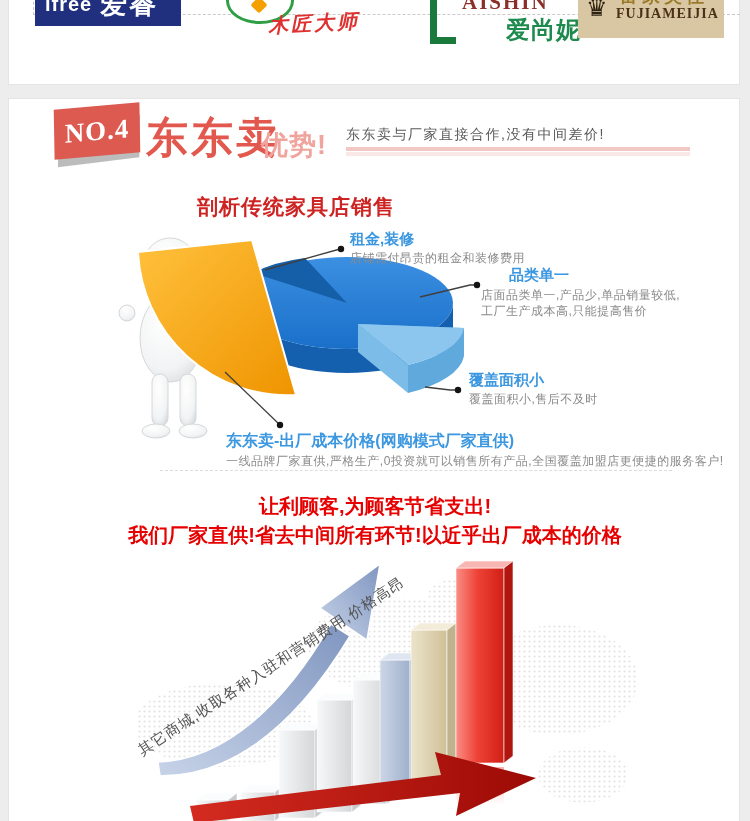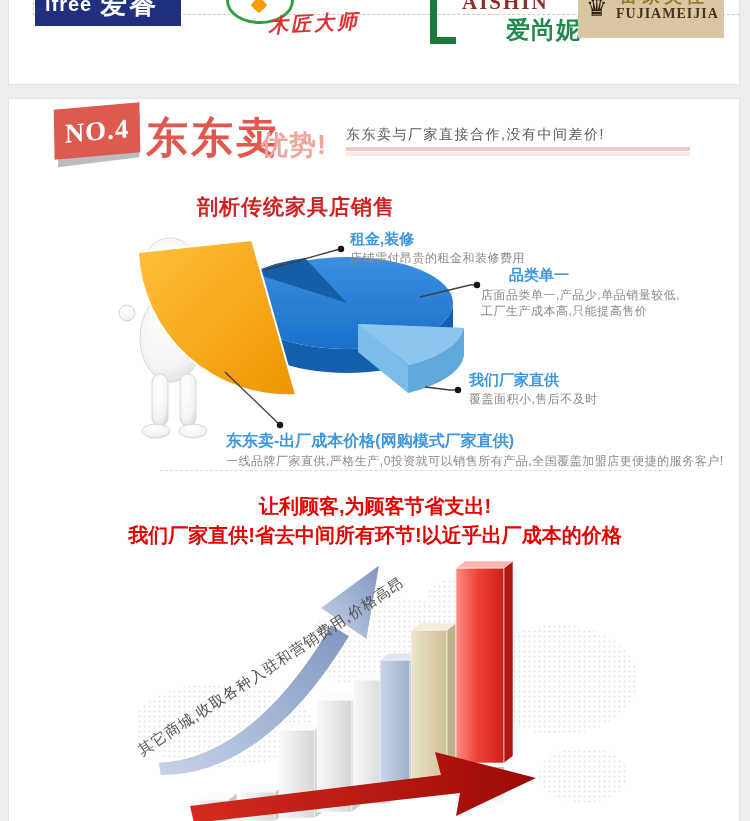--- a/index.html
+++ b/index.html
@@ -133,21 +133,21 @@
     </g>
   </svg>
 
   <div class="abs co-title" style="left:350px;top:230px;">租金,装修</div>
   <div class="abs co-desc" style="left:350px;top:250px;">店铺需付昂贵的租金和装修费用</div>
 
   <div class="abs co-title" style="left:481px;top:266px;margin-left:28px;">品类单一</div>
   <div class="abs co-desc" style="left:481px;top:287px;">店面品类单一,产品少,单品销量较低,</div>
   <div class="abs co-desc" style="left:481px;top:303px;">工厂生产成本高,只能提高售价</div>
 
-  <div class="abs co-title" style="left:469px;top:371px;">我们厂家直供</div>
+  <div class="abs co-title" style="left:469px;top:371px;">覆盖面积小</div>
   <div class="abs co-desc" style="left:469px;top:391px;">覆盖面积小,售后不及时</div>
 
   <div class="abs co-title" style="left:226px;top:431px;font-size:16px;">东东卖-出厂成本价格(网购模式厂家直供)</div>
   <div class="abs co-desc" style="left:226px;top:453px;">一线品牌厂家直供,严格生产,0投资就可以销售所有产品,全国覆盖加盟店更便捷的服务客户!</div>
 
   <div class="abs sep"></div>
 
   <div class="abs slogan">
     <div>让利顾客,为顾客节省支出!</div>
     <div>我们厂家直供!省去中间所有环节!以近乎出厂成本的价格</div>

